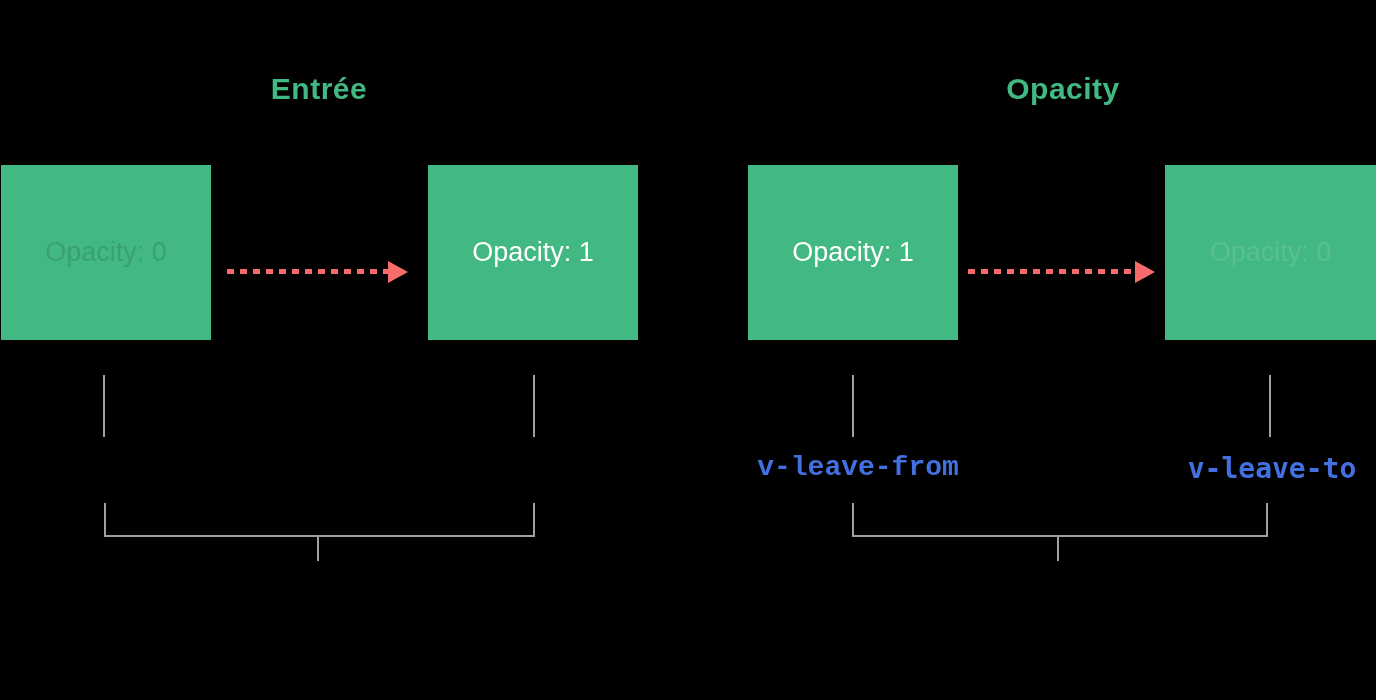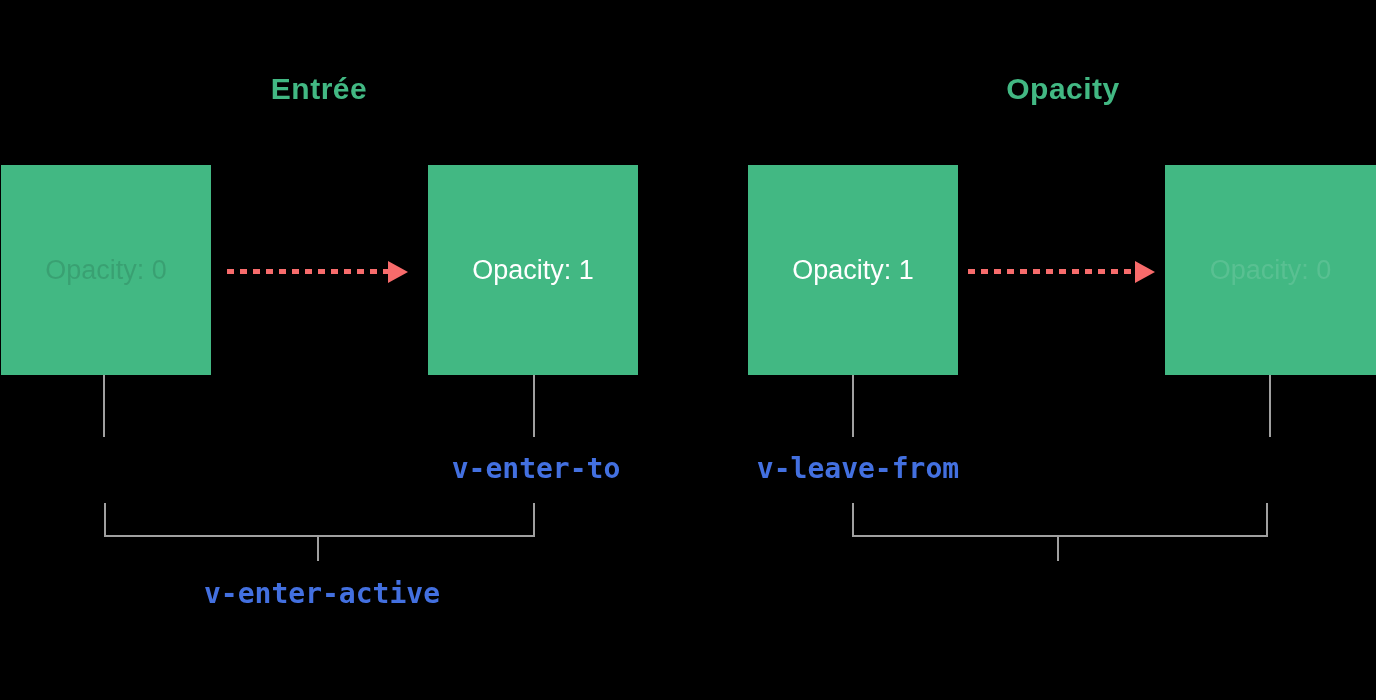--- a/index.html
+++ b/index.html
@@ -13,21 +13,21 @@
     position:relative;width:1376px;height:700px;background:var(--bg);
     overflow:hidden;font-family:"Liberation Sans",sans-serif;padding-left:32px;
   }
   .section-title{
     position:absolute;top:72px;width:300px;text-align:center;
     color:var(--green);font-size:30px;font-weight:bold;letter-spacing:0.5px;
   }
   .title-enter{left:169px;}
   .title-leave{left:913px;}
   .box{
-    position:absolute;top:165px;width:210px;height:210px;background:var(--green);
+    position:absolute;top:165px;width:210px;height:175px;background:var(--green);
     display:flex;align-items:center;justify-content:center;
     font-size:27px;color:var(--white);
   }
   .box-1{left:1px;}
   .box-2{left:428px;}
   .box-3{left:748px;}
   .box-4{left:1165px;width:211px;}
   .box-1 .box-label{color:var(--faded-dark);}
   .box-4 .box-label{color:var(--faded-light);}
   .arrow{position:absolute;top:260px;height:23px;display:flex;align-items:center;}
@@ -49,21 +49,21 @@
   .vline-4{left:1269px;}
   .class-label{
     position:absolute;transform:translateX(-50%);white-space:nowrap;
     color:var(--blue);font-family:"DejaVu Sans Mono",monospace;
     font-size:28px;font-weight:bold;
   }
   .row-classes{top:452px;}
   .row-active{top:577px;}
   .lbl-enter-from{left:112px;}
   .lbl-enter-to{left:536px;}
-  .lbl-leave-from{left:858px;}
+  .lbl-leave-from{left:858px;font-family:Liberation Mono, monospace;}
   .lbl-leave-to{left:1272px;}
   .lbl-enter-active{left:322px;}
   .lbl-leave-active{left:1058px;}
   .bracket{
     position:absolute;top:503px;height:34px;
     border-left:2px solid var(--line);border-right:2px solid var(--line);
     border-bottom:2px solid var(--line);
   }
   .bracket-enter{left:104px;width:431px;}
   .bracket-leave{left:852px;width:416px;}
@@ -103,23 +103,22 @@
 
   <div class="box box-4">
     <span class="box-label">Opacity: 0</span>
   </div>
 
   <div class="vline vline-1"></div>
   <div class="vline vline-2"></div>
   <div class="vline vline-3"></div>
   <div class="vline vline-4"></div>
 
-  <div class="class-label row-classes lbl-enter-to">v-enter-to</div>
   <div class="class-label row-classes lbl-leave-from">v-leave-from</div>
+  <div class="class-label row-classes lbl-leave-to">v-leave-to</div>
 
   <div class="bracket bracket-enter"></div>
   <div class="stem stem-enter"></div>
   <div class="bracket bracket-leave"></div>
   <div class="stem stem-leave"></div>
 
-  <div class="class-label row-active lbl-enter-active">v-enter-active</div>
 
 </div>
 
 </body></html>

